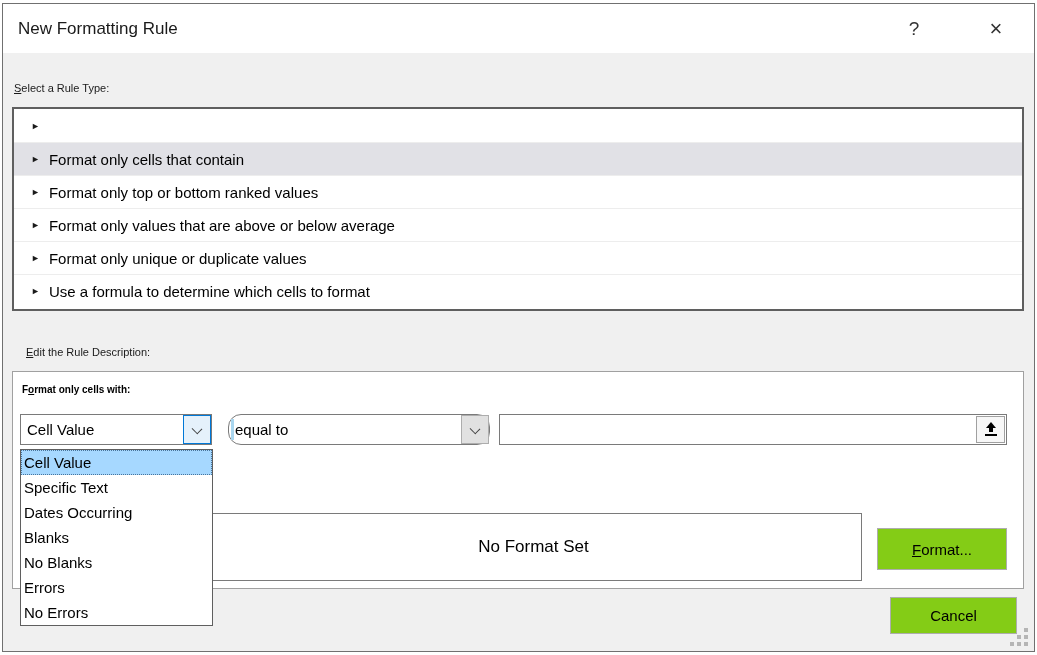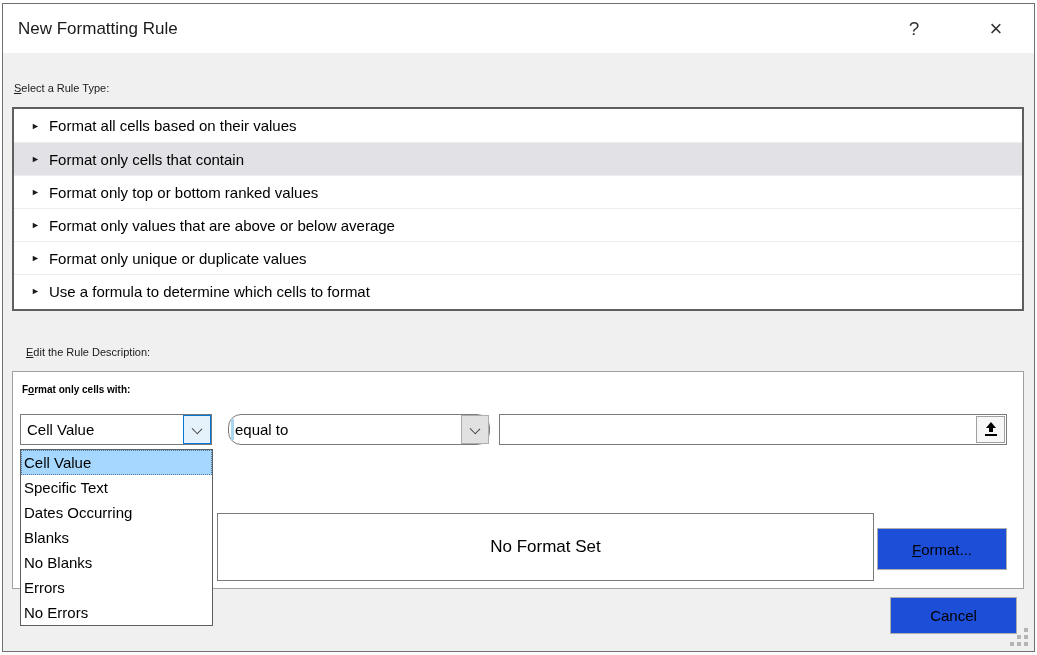--- a/index.html
+++ b/index.html
@@ -53,25 +53,25 @@
     font-family:"Liberation Sans","DejaVu Sans",sans-serif; }
   .collapse-btn { position:absolute; right:1px; top:1px; width:29px; height:27px;
     background:#f7f7f7; border:1px solid #a0a0a0; }
   .collapse-icon { position:absolute; left:7px; top:5px; width:14px; height:16px; }
   .ci-head { position:absolute; left:2px; top:0; width:0; height:0;
     border-left:5px solid transparent; border-right:5px solid transparent;
     border-bottom:6px solid #000; }
   .ci-stem { position:absolute; left:5px; top:5px; width:4px; height:5px; background:#000; }
   .ci-bar  { position:absolute; left:1px; top:12px; width:12px; height:2px; background:#000; }
 
-  .preview-box { position:absolute; left:204px; top:141px; width:657px; height:68px;
+  .preview-box { position:absolute; left:192px; top:141px; width:657px; height:68px;
     background:#fff; border:1px solid #7a7a7a; display:flex; align-items:center;
     justify-content:center; font-size:17px; }
 
-  .btn { position:absolute; background:#1d4ed8; border:1px solid #adadad;
+  .btn { position:absolute; background:#84cc16; border:1px solid #adadad;
     font-size:15px; 
     font-family:"Liberation Sans","DejaVu Sans",sans-serif; color:#000; }
   .format-btn { left:864px; top:156px; width:130px; height:42px; }
   .ok-btn { left:740px; top:593px; width:128px; height:37px; border:2px solid #0078d7; }
   .cancel-btn { left:887px; top:593px; width:127px; height:37px; }
 
   
   .dropdown { position:absolute; left:17px; top:445px; width:193px; height:177px;
     background:#fff; border:1px solid #5f5f5f; z-index:10; }
   .dd-item { height:25px; line-height:25px; font-size:15px; padding-left:3px;
@@ -90,21 +90,20 @@
     <span class="title">New Formatting Rule</span>
     <span class="cap-btn help-btn">?</span>
     <span class="cap-btn close-btn">×</span>
   </div>
 
   <div class="label" style="left:11px; top:78px;"><span></span><span class="accel">S</span><span>elect a Rule Type:</span></div>
 
   <div class="rule-listbox">
     <div class="rule-item">
         <span class="bullet">►</span>
-        <span>Format all cells based on their values</span>
       </div>
     <div class="rule-item selected">
         <span class="bullet">►</span>
         <span>Format only cells that contain</span>
       </div>
     <div class="rule-item">
         <span class="bullet">►</span>
         <span>Format only top or bottom ranked values</span>
       </div>
     <div class="rule-item">

